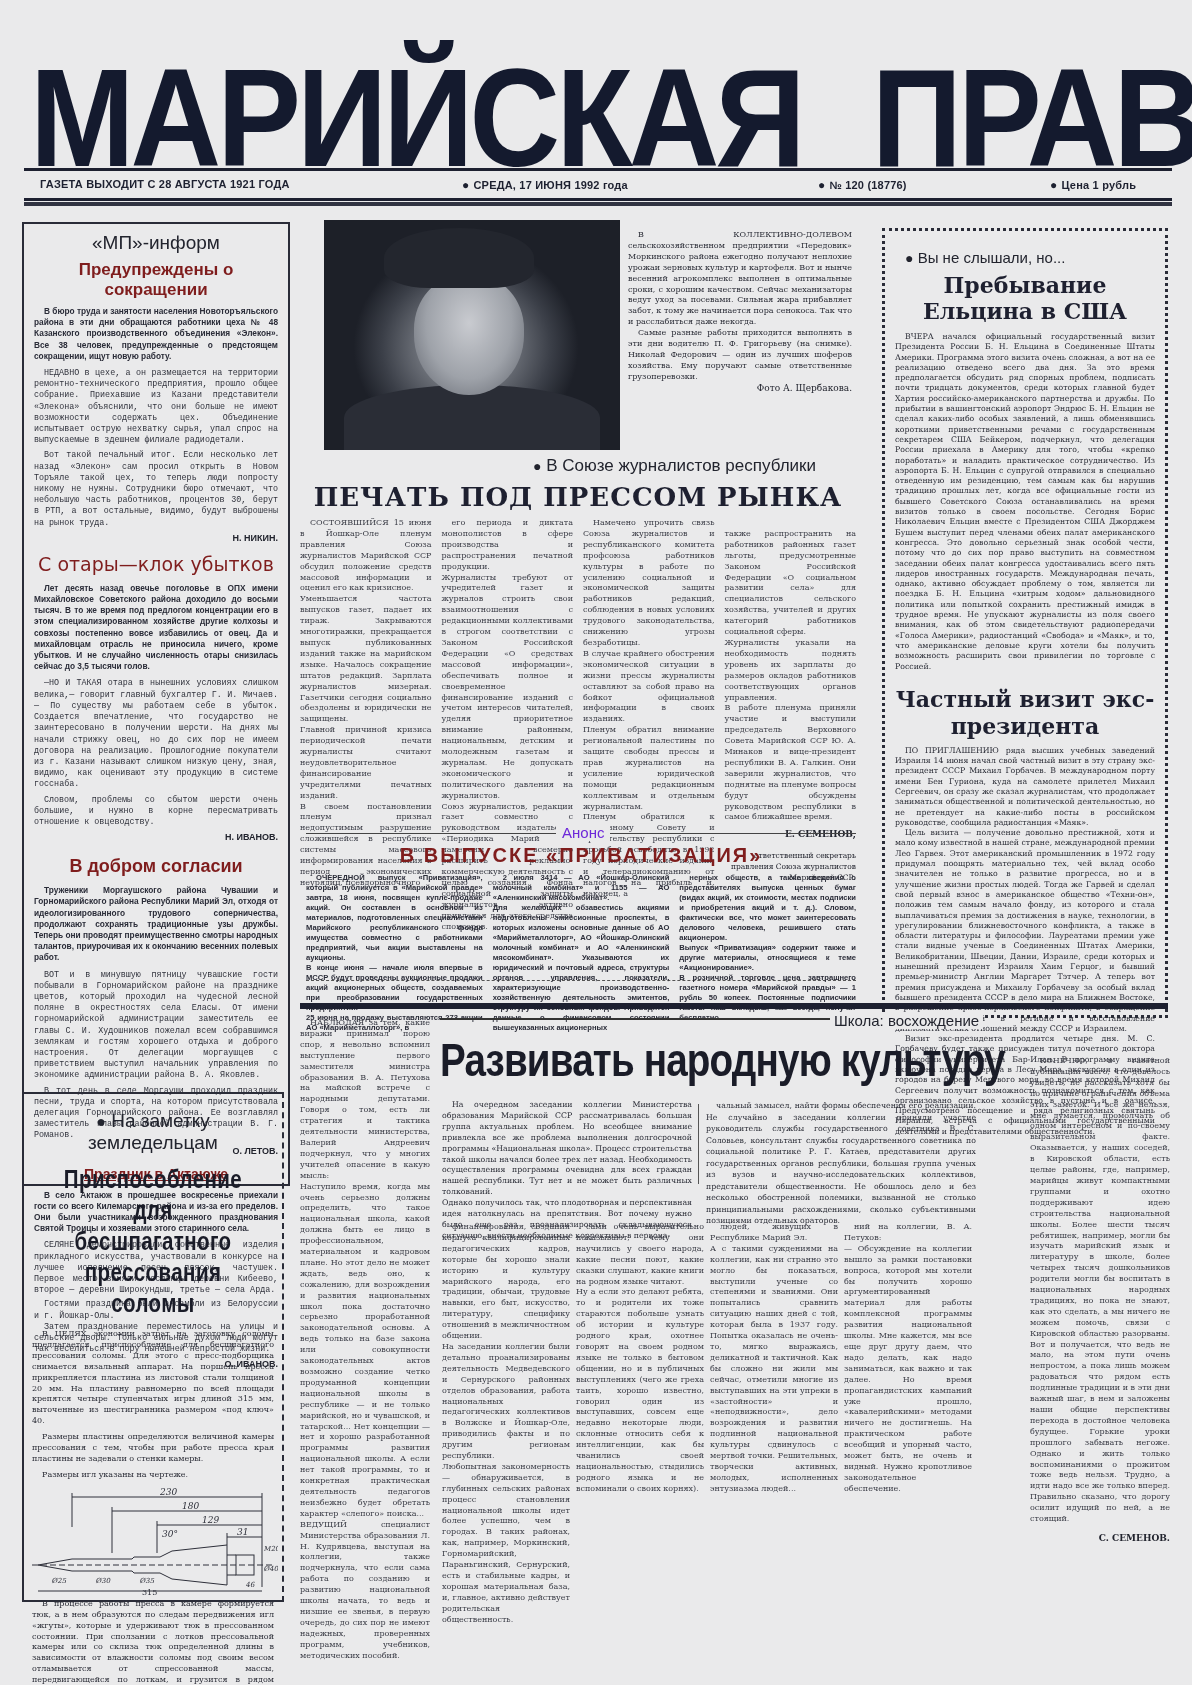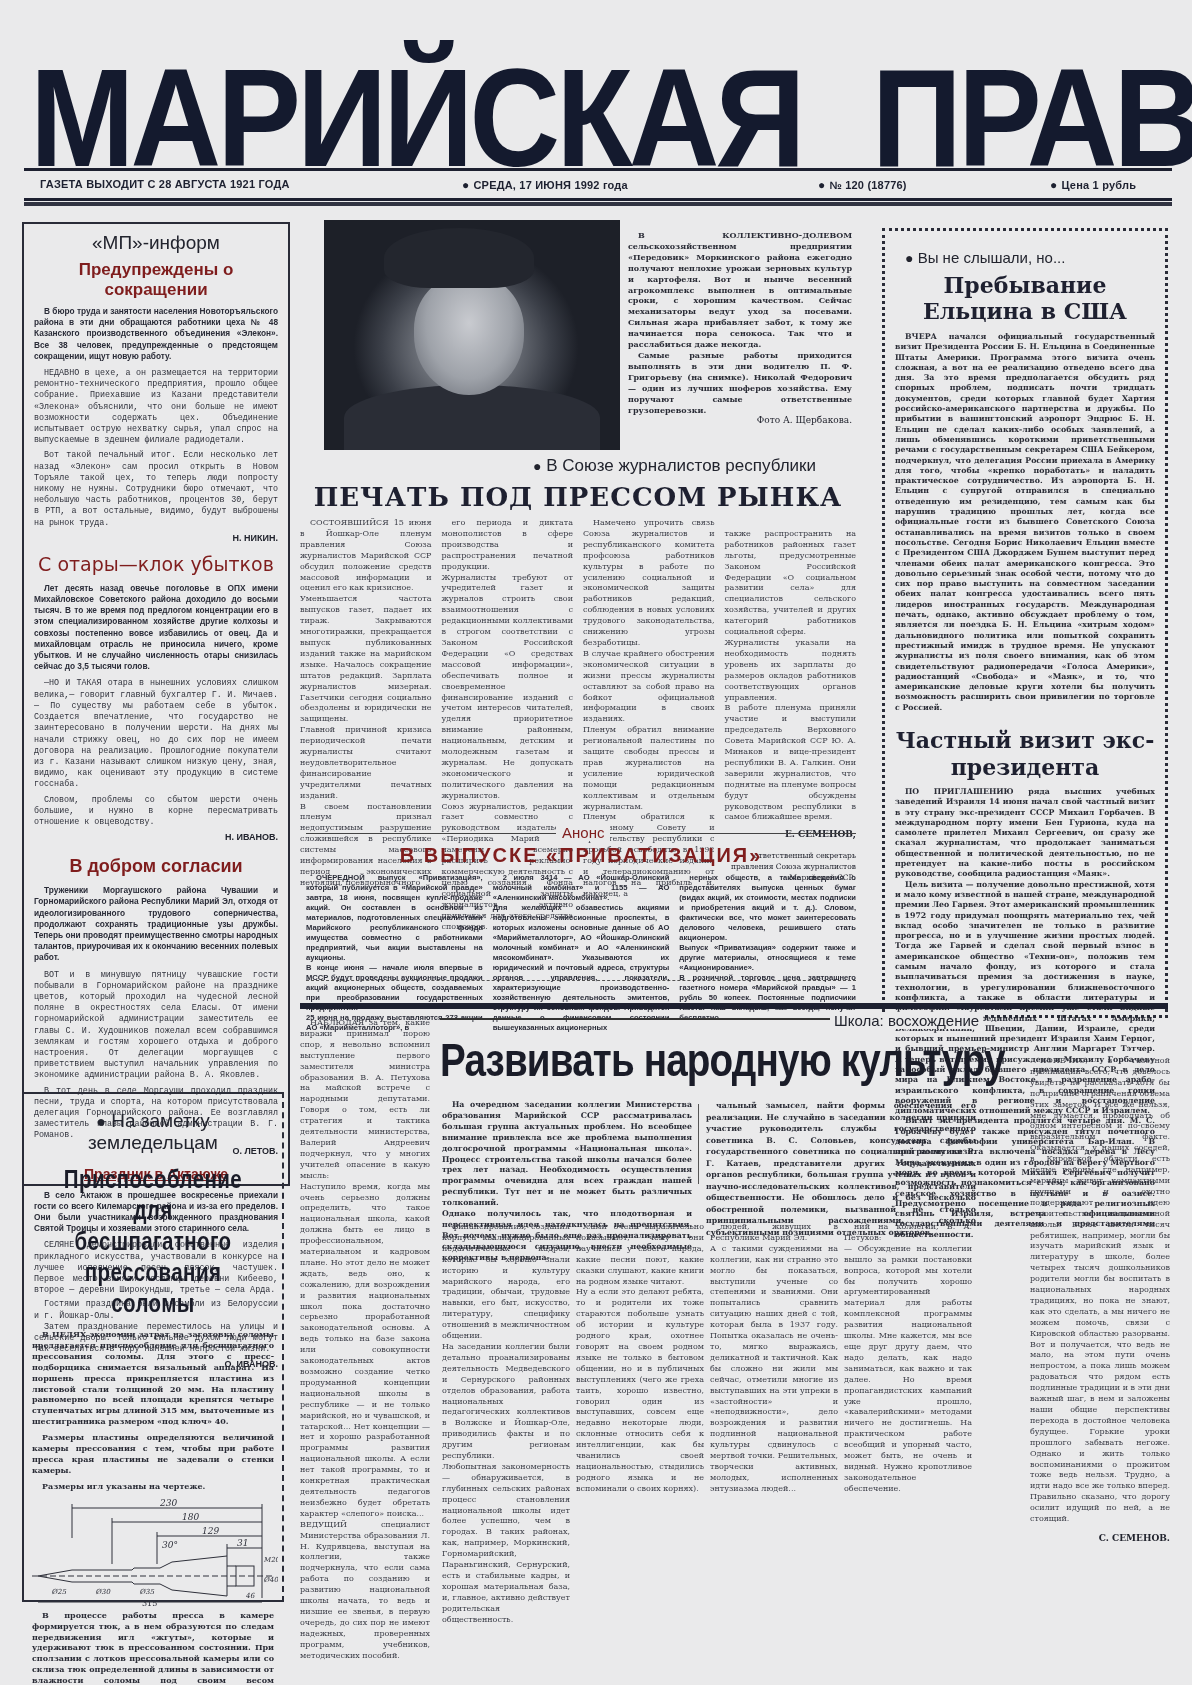--- a/index.html
+++ b/index.html
@@ -24,21 +24,21 @@
   .dotbox { position: absolute; border: 3px dotted #2a2c38; }
   .kicker { font-family: "Liberation Sans", sans-serif; font-size: 20px; color: #22242e; text-align: center; }
   .h-sans { font-family: "Liberation Sans", sans-serif; font-weight: 700; color: #7f1d1d; text-align: center; }
   .h-serif { font-family: "DejaVu Serif", serif; font-weight: 700; color: #1e2030; text-align: center; }
   .lead { font-family: "Liberation Sans", sans-serif; font-weight: 700; font-size: 8.3px; line-height: 11.2px;
     color: #2a2c38; text-align: justify; text-indent: 10px; }
   .body-s { font-family: Liberation Mono, monospace; font-size: 8.4px; line-height: 11.2px; color: #30323c;
     text-align: justify; text-indent: 10px; }
   .body-r { font-family: "DejaVu Serif", serif; font-size: 8px; line-height: 10.9px; color: #3a3c46;
     text-align: justify; text-indent: 10px; }
-  .body-rb { font-family: "DejaVu Serif", serif; font-weight: 700; font-size: 8px; line-height: 10.9px;
+  .body-rb { font-family: "DejaVu Serif", serif; font-weight: 400; font-size: 8px; line-height: 10.9px;
     color: #2a2c36; text-align: justify; text-indent: 10px; }
   .sig { font-family: "Liberation Sans", sans-serif; font-weight: 700; font-size: 9px; text-align: right;
     color: #22242e; margin-top: 4px; }
   .sig-r { font-family: "DejaVu Serif", serif; font-weight: 700; font-size: 9px; text-align: right; color: #22242e; }
   .sp { height: 6px; }
   .cols { display: flex; gap: 10px; }
   .cols > div { flex: 1; }
 
   
   .photo { position: absolute; left: 324px; top: 220px; width: 296px; height: 230px;
@@ -176,21 +176,21 @@
         <span>также распространить на работников районных газет льготы, предусмотренные Законом Российской Федерации «О социальном развитии села» для специалистов сельского хозяйства, учителей и других категорий работников социальной сферы.
 Журналисты указали на необходимость поднять уровень их зарплаты до размеров окладов работников соответствующих органов управления.
 В работе пленума приняли участие и выступили председатель Верховного Совета Марийской ССР Ю. А. Минаков и вице-президент республики В. А. Галкин. Они заверили журналистов, что поднятые на пленуме вопросы будут обсуждены руководством республики в самое ближайшее время.</span>
         <div class="sig-r" style="margin-top:6px;">Е. СЕМЕНОВ,</div>
         <div class="sig-r" style="font-weight:400; font-size:7.5px; text-indent:0;">ответственный секретарь правления Союза журналистов Марийской ССР.</div>
       </div>
     </div>
   </div>
 
   <div style="position:absolute; left:306px; top:833px; width:550px; height:148px; border-top:1px solid #444; border-bottom:1px dashed #555;">
-    <div style="position:absolute; left:250px; top:-10px; background:#eaeaeb; padding:0 6px; font-family:'Liberation Sans',sans-serif; font-size:15px; color:#7f1d1d;">Анонс</div>
+    <div style="position:absolute; left:250px; top:-10px; background:#eaeaeb; padding:0 6px; font-family:'Liberation Sans',sans-serif; font-size:15px; color:#6d28d9;">Анонс</div>
     <div class="h-sans" style="font-size:20px; font-weight:900; letter-spacing:2px; margin:10px 0 6px;">В ВЫПУСКЕ «ПРИВАТИЗАЦИЯ»</div>
     <div class="cols" style="white-space:pre-line;">
       <div class="lead" style="font-size:7.6px; line-height:10px;">ОЧЕРЕДНОЙ выпуск «Приватизация», который публикуется в «Марийской правде» завтра, 18 июня, посвящен купле-продаже акций. Он составлен в основном из материалов, подготовленных специалистами Марийского республиканского фонда имущества совместно с работниками предприятий, чьи акции выставлены на аукционы.
 В конце июня — начале июля впервые в МССР будут проведены аукционные продажи акций акционерных обществ, создаваемых при преобразовании государственных предприятий.
 25 июня на продажу выставляются 273 акции АО «Марийметаллоторг», в</div>
       <div class="lead" style="font-size:7.6px; line-height:10px;">2 июля 3414 — АО «Йошкар-Олинский молочный комбинат» и 1155 — АО «Аленкинский мясокомбинат».
 Для желающих обзавестись акциями подготовлены эмиссионные проспекты, в которых изложены основные данные об АО «Марийметаллоторг», АО «Йошкар-Олинский молочный комбинат» и АО «Аленкинский мясокомбинат». Указываются их юридический и почтовый адреса, структуры органов управления, показатели, характеризующие производственно-хозяйственную деятельность эмитентов, структуру их основных фондов. Приводятся данные о финансовом состоянии вышеуказанных акционерных</div>
       <div class="lead" style="font-size:7.6px; line-height:10px;">нерных обществ, а также сведения о представителях выпуска ценных бумаг (видах акций, их стоимости, местах подписки и приобретения акций и т. д.). Словом, фактически все, что может заинтересовать делового человека, решившего стать акционером.
 Выпуск «Приватизация» содержит также и другие материалы, относящиеся к теме «Акционирование».
 В розничной торговле цена завтрашнего газетного номера «Марийской правды» — 1 рубль 50 копеек. Постоянные подписчики газеты наш вкладыш, как всегда, получат бесплатно.</div>

